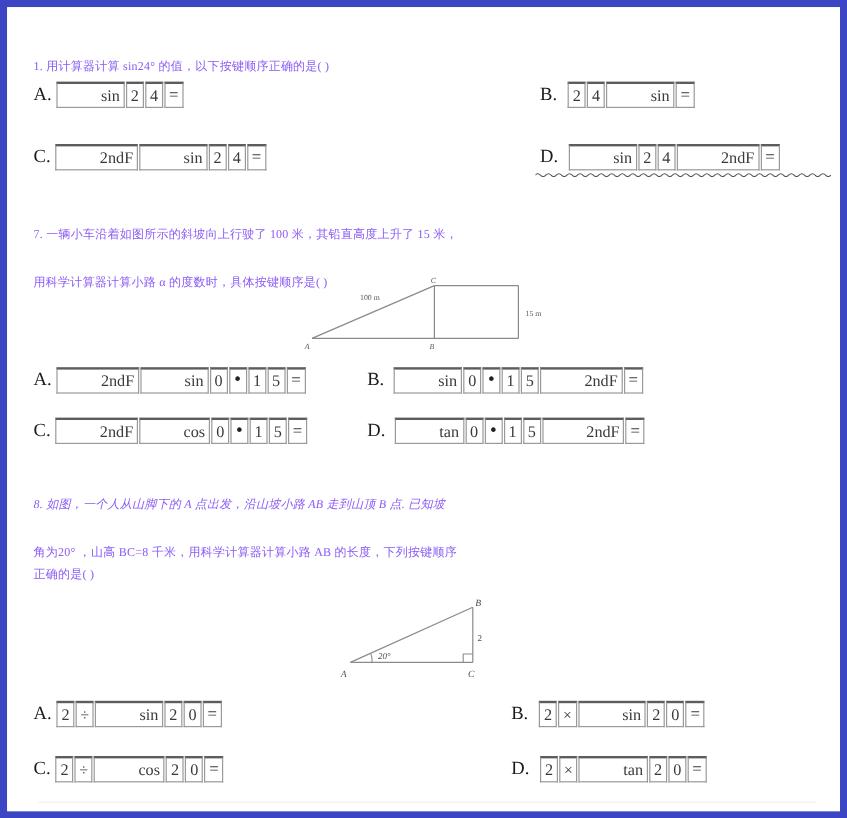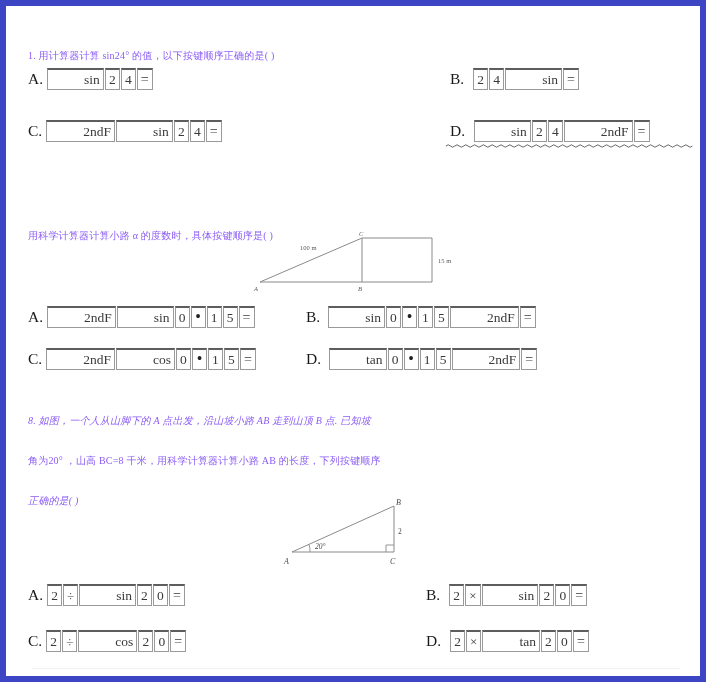--- a/index.html
+++ b/index.html
@@ -156,20 +156,21 @@
           <span class="key wide">2ndF</span>
           <span class="key eq">=</span>
         </span>
     </div>
     <div class="wavy" style="left:440px; top:137px; width:250px;">
       <svg width="250" height="5" viewBox="0 0 250 5">
         <path d="M0 3 q2.2 -2.4 4.4 0 t4.4 0 t4.4 0 t4.4 0 t4.4 0 t4.4 0 t4.4 0 t4.4 0 t4.4 0 t4.4 0 t4.4 0 t4.4 0 t4.4 0 t4.4 0 t4.4 0 t4.4 0 t4.4 0 t4.4 0 t4.4 0 t4.4 0 t4.4 0 t4.4 0 t4.4 0 t4.4 0 t4.4 0 t4.4 0 t4.4 0 t4.4 0 t4.4 0 t4.4 0 t4.4 0 t4.4 0 t4.4 0 t4.4 0 t4.4 0 t4.4 0 t4.4 0 t4.4 0 t4.4 0 t4.4 0 t4.4 0 t4.4 0 t4.4 0 t4.4 0 t4.4 0 t4.4 0 t4.4 0 t4.4 0 t4.4 0 t4.4 0 t4.4 0 t4.4 0 t4.4 0 t4.4 0 t4.4 0 t4.4 0" fill="none" stroke="#555" stroke-width="0.9"></path>
       </svg>
     </div>
 
+    <div class="qline" style="left:22px; top:156px;">7. 一辆小车沿着如图所示的斜坡向上行驶了 100 米，其铅直高度上升了 15 米，</div>
     <div class="qline" style="left:22px; top:196px;">用科学计算器计算小路 α 的度数时，具体按键顺序是(          )</div>
 
     <div class="figure" style="left:246px; top:224px;">
       <svg width="212" height="62" viewBox="0 0 212 62">
 
         <line x1="8" y1="52" x2="180" y2="52" stroke="#8a8a8a" stroke-width="1"></line>
 
         <line x1="8" y1="52" x2="110" y2="8" stroke="#8a8a8a" stroke-width="1"></line>
 
         <line x1="110" y1="8" x2="110" y2="52" stroke="#8a8a8a" stroke-width="1"></line>
@@ -233,21 +234,21 @@
           <span class="key dot">•</span>
           <span class="key">1</span>
           <span class="key">5</span>
           <span class="key wide">2ndF</span>
           <span class="key eq">=</span>
         </span>
     </div>
 
     <div class="qline" style="left:22px; top:381px;font-style:italic;">8. 如图，一个人从山脚下的 A 点出发，沿山坡小路 AB 走到山顶 B 点. 已知坡</div>
     <div class="qline" style="left:22px; top:421px;">角为20° ，山高 BC=8 千米，用科学计算器计算小路 AB 的长度，下列按键顺序</div>
-    <div class="qline" style="left:22px; top:461px;font-style:italic;">正确的是(      )</div>
+    <div class="qline" style="left:22px; top:440px;">正确的是(      )</div>
 
     <div class="figure" style="left:272px; top:492px;">
       <svg width="160" height="68" viewBox="0 0 160 68">
 
         <line x1="14" y1="54" x2="116" y2="54" stroke="#8a8a8a" stroke-width="1"></line>
 
         <line x1="14" y1="54" x2="116" y2="8" stroke="#8a8a8a" stroke-width="1"></line>
 
         <line x1="116" y1="8" x2="116" y2="54" stroke="#8a8a8a" stroke-width="1"></line>
 

